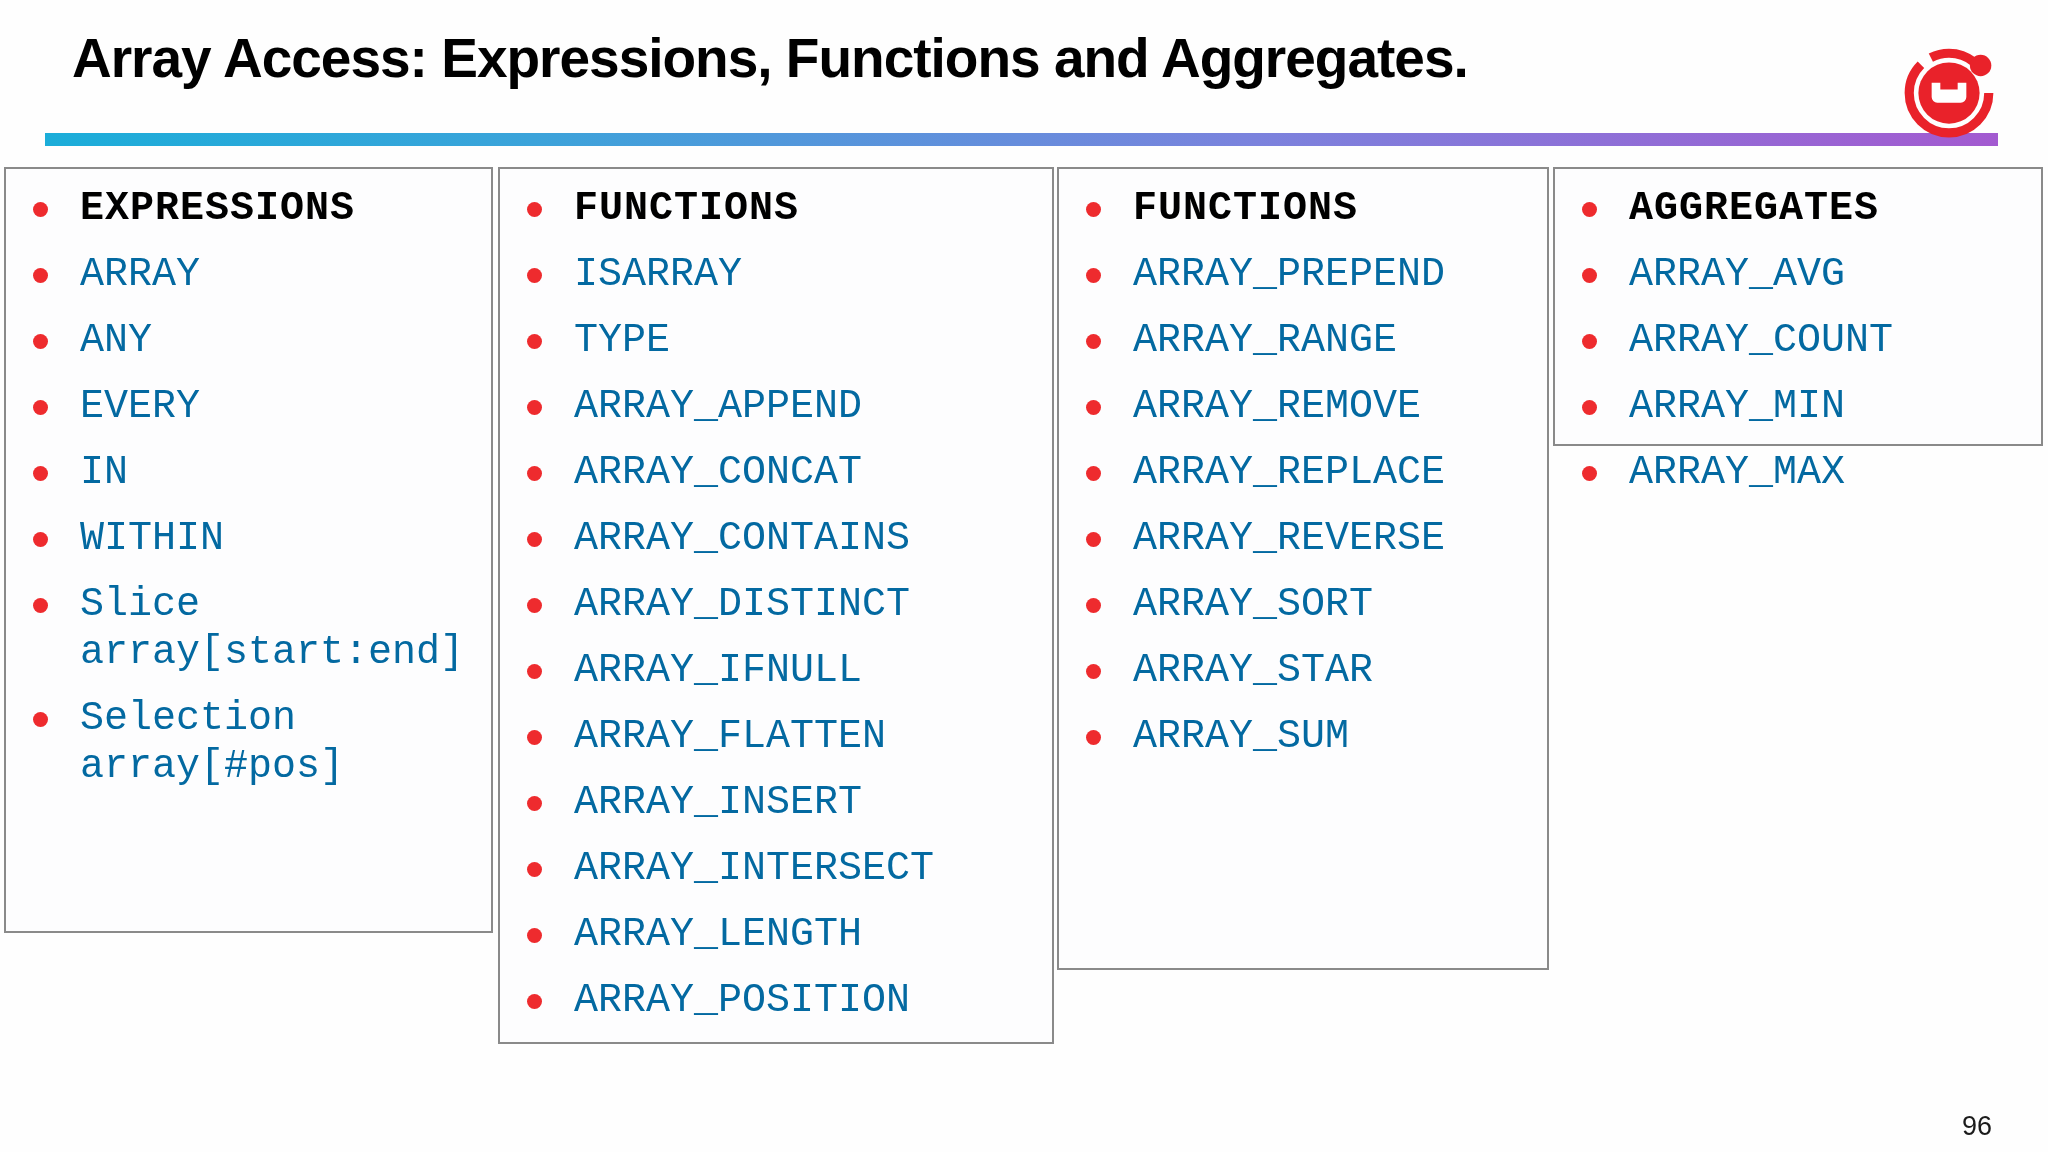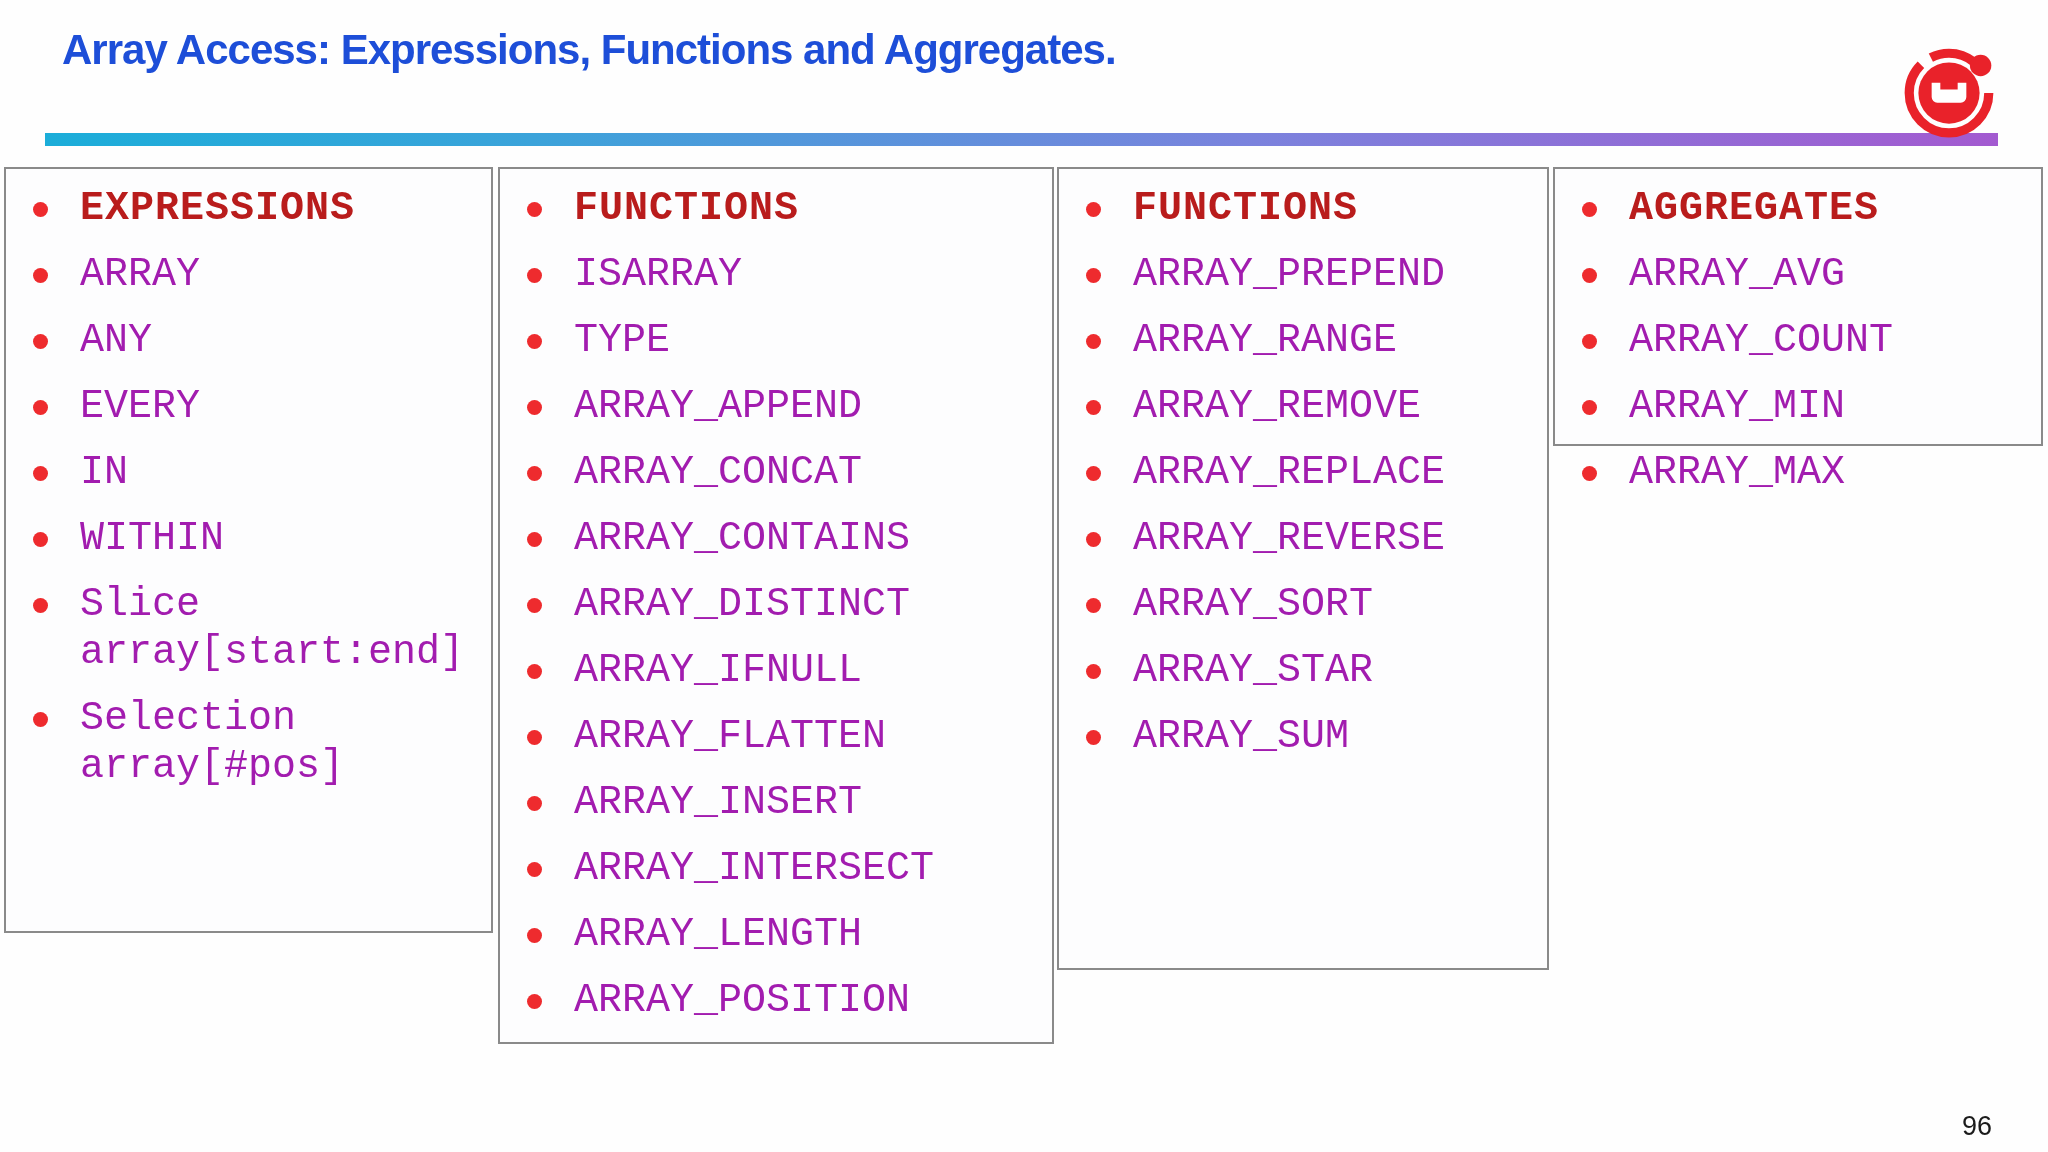--- a/index.html
+++ b/index.html
@@ -1,47 +1,47 @@
 <!DOCTYPE html>
 <html><head>
 <meta charset="utf-8">
 <style>
   html,body { margin:0; padding:0; background:#ffffff; }
   .slide {
     position:relative; width:2048px; height:1152px; overflow:hidden;
     background:#fefefe; font-family:"Liberation Sans", sans-serif;
   }
   .title {
-    position:absolute; left:62px; top:26px;
-    font-size:42px; font-weight:bold; letter-spacing:-1px;
-    color:#1d4ed8; white-space:nowrap;
+    position:absolute; left:72px; top:26px;
+    font-size:55px; font-weight:bold; letter-spacing:-1px;
+    color:#000000; white-space:nowrap;
   }
   .rule {
     position:absolute; left:45px; top:133px; width:1953px; height:13px;
     background:linear-gradient(to right,#1badd9 0%,#3ba3da 25%,#7b82dd 62%,#a35ad0 100%);
   }
   .logo { position:absolute; left:1898px; top:40px; width:102px; height:102px; }
   .box {
     position:absolute; box-sizing:border-box;
     background:#fdfdfe; border:2px solid #8a8a8a;
   }
   .box ul {
     margin:0; padding:16px 6px 0 0; list-style:none;
   }
   .box li {
     position:relative; padding-left:74px; margin-bottom:18px;
     font-family:"Liberation Mono","DejaVu Sans Mono",monospace;
-    font-size:40px; line-height:48px; color:#a21caf;
+    font-size:40px; line-height:48px; color:#0369a1;
     overflow-wrap:break-word;
   }
   .box li::before {
     content:""; position:absolute; left:27px; top:17px;
     width:15px; height:15px; border-radius:50%; background:#ee2b2e;
   }
-  .box li.hdr { font-weight:bold; color:#b91c1c; letter-spacing:1px; }
+  .box li.hdr { font-weight:bold; color:#000000; letter-spacing:1px; }
   .page-num {
     position:absolute; right:56px; bottom:10px;
     font-size:27px; color:#1b1b1b;text-align:right;
   }
 </style>
 </head>
 <body>
 
 <div class="slide">
 

